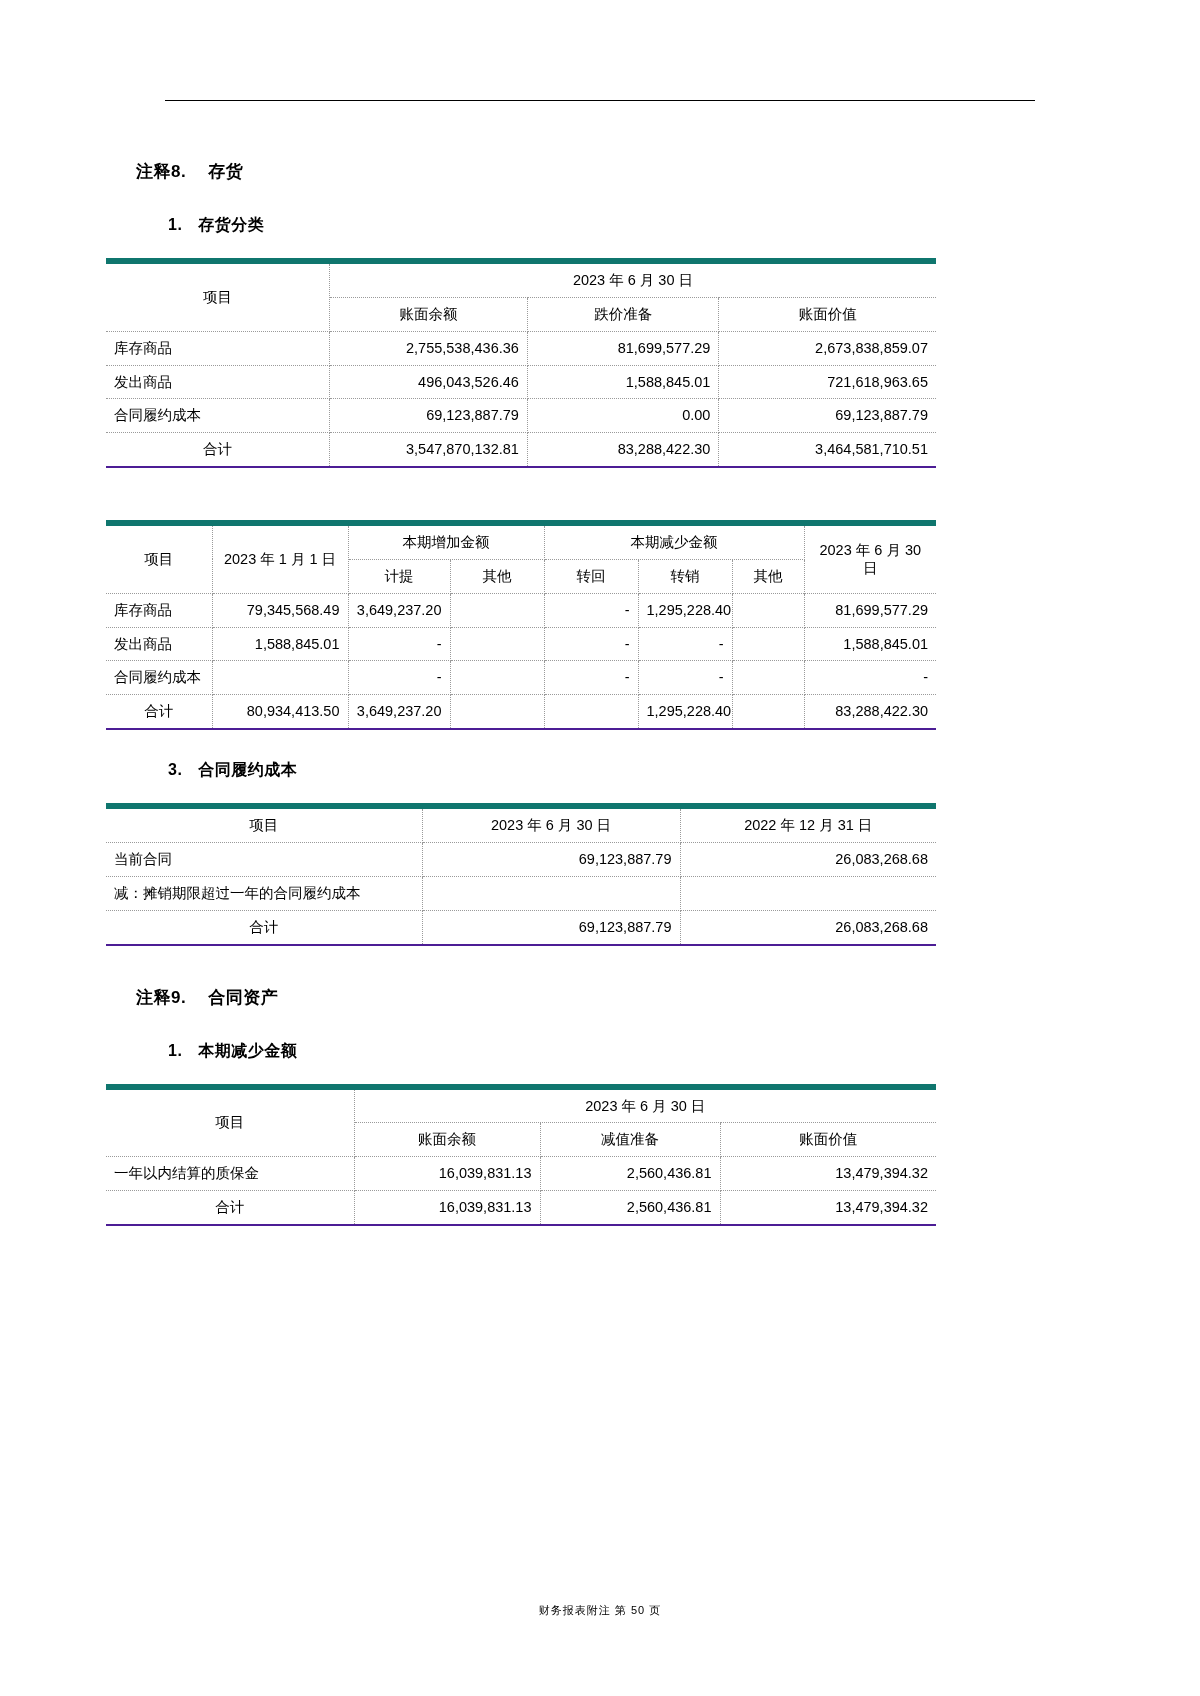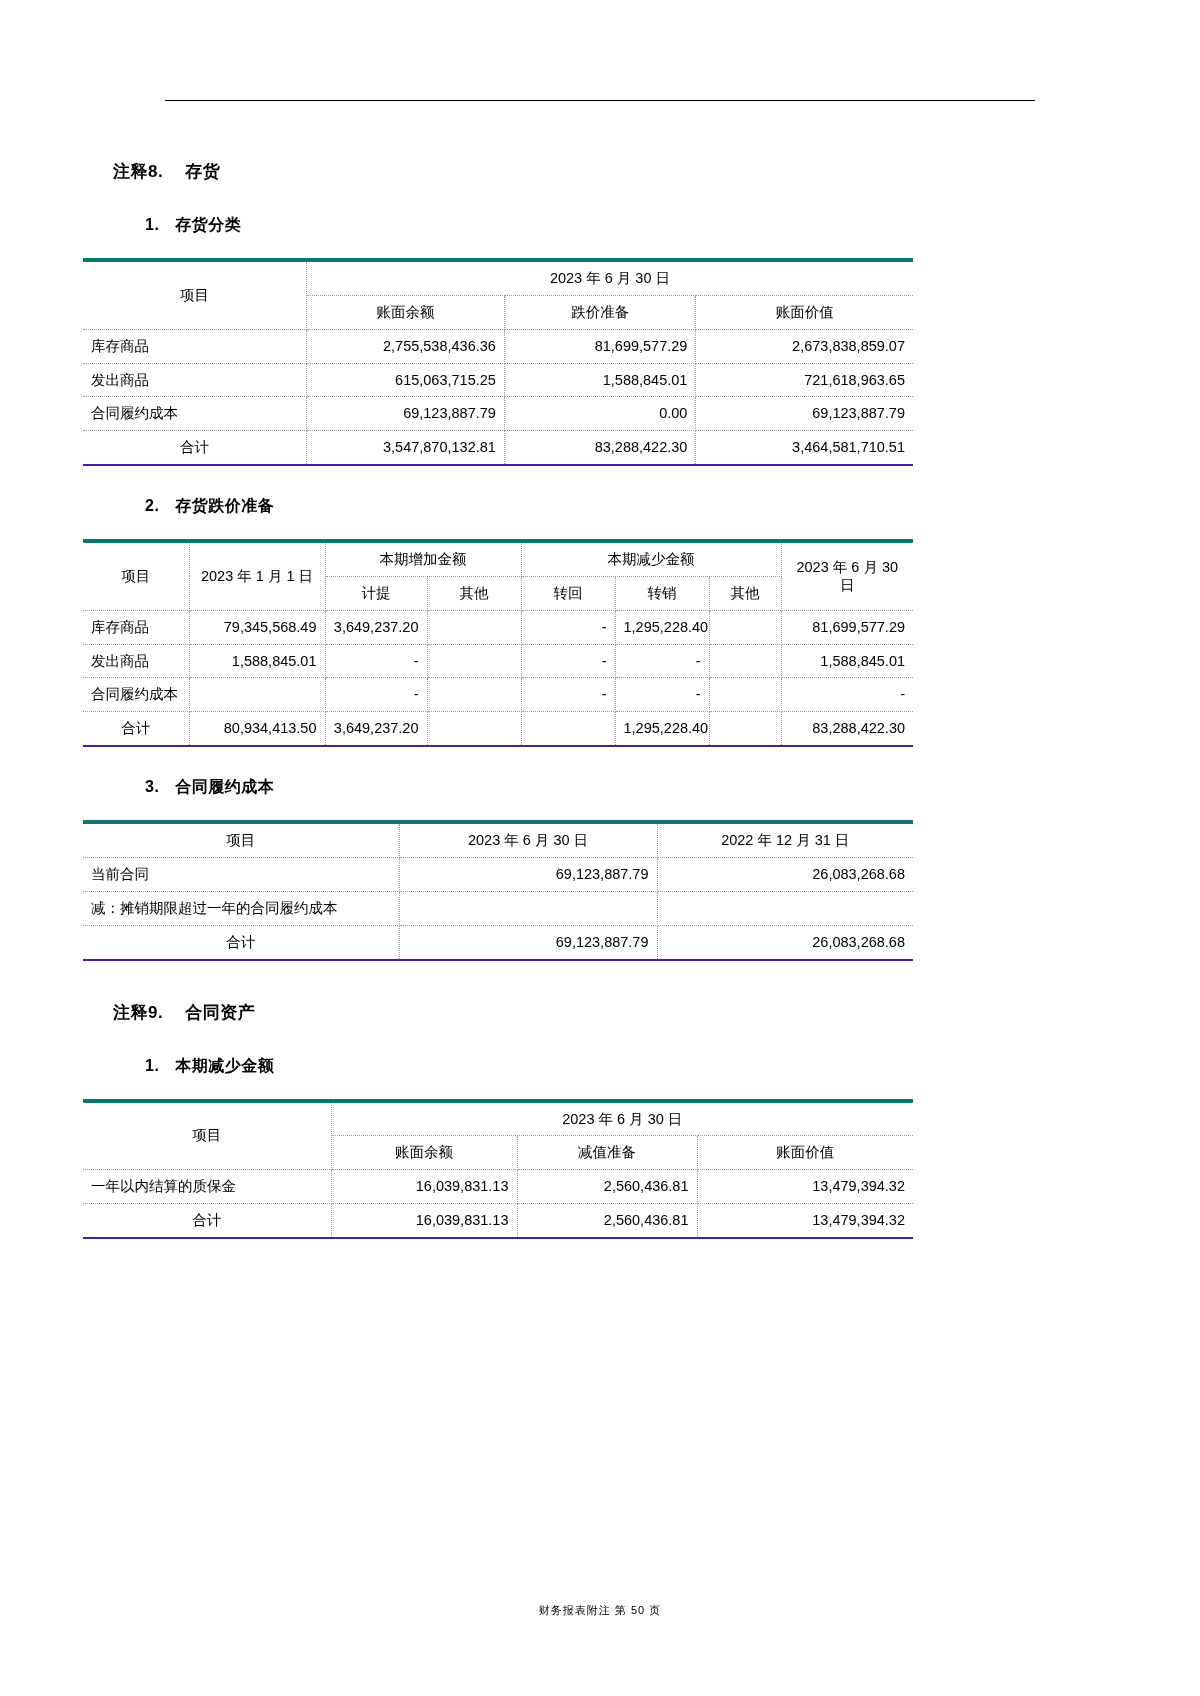--- a/index.html
+++ b/index.html
@@ -12,21 +12,21 @@
     height: 1696px;
     font-family: "Liberation Serif", "DejaVu Serif", serif;
     color: #000000;
     position: relative;
   }
   .page {
     width: 1200px;
     height: 1696px;
     position: relative;
     box-sizing: border-box;
-    padding: 0 83px;
+    padding: 0 106px;
   }
   .top-rule {
     position: absolute;
     left: 165px;
     right: 165px;
     top: 100px;
     border-top: 1px solid #000;
   }
   .content {
     padding-top: 160px;
@@ -70,21 +70,21 @@
     border: 1px dotted #9a9a9a;
     padding: 7px 8px;
     font-weight: normal;
     vertical-align: middle;
     line-height: 1.3;
   }
   table.fin tr.head-row td {
     text-align: center;
   }
   table.fin tr.top-border td {
-    border-top: 4px solid #0f766e;
+    border-top: 6px solid #0f766e;
   }
   table.fin tr.bottom-border td {
     border-bottom: 2px solid #4c1d95;
   }
   table.fin td.left-edge { border-left: none; }
   table.fin td.right-edge { border-right: none; }
   td.num { text-align: right; }
   td.ctr { text-align: center; }
   td.lbl { text-align: left; }
   .total-row td { text-align: center; }
@@ -139,44 +139,41 @@
           <td class="right-edge ctr">账面价值</td>
         </tr>
         <tr>
           <td class="left-edge lbl">库存商品</td>
           <td class="num">2,755,538,436.36</td>
           <td class="num">81,699,577.29</td>
           <td class="right-edge num">2,673,838,859.07</td>
         </tr>
         <tr>
           <td class="left-edge lbl">发出商品</td>
-          <td class="num">615,063,715.25</td>
+          <td class="num">496,043,526.46</td>
           <td class="num">1,588,845.01</td>
           <td class="right-edge num">721,618,963.65</td>
         </tr>
         <tr>
           <td class="left-edge lbl">合同履约成本</td>
           <td class="num">69,123,887.79</td>
           <td class="num">0.00</td>
           <td class="right-edge num">69,123,887.79</td>
         </tr>
         <tr class="total-row bottom-border">
           <td class="left-edge ctr">合计</td>
           <td class="num">3,547,870,132.81</td>
           <td class="num">83,288,422.30</td>
           <td class="right-edge num">3,464,581,710.51</td>
         </tr>
       </tbody>
     </table>
 
     <div class="gap-30"></div>
 
-    <h3 class="sub-title">
-      <span class="num">2.</span><span>存货跌价准备</span>
-    </h3>
 
     <div class="gap-22"></div>
 
     <table class="fin">
       <colgroup>
         <col style="width:106px">
         <col style="width:136px">
         <col style="width:102px">
         <col style="width:94px">
         <col style="width:94px">

